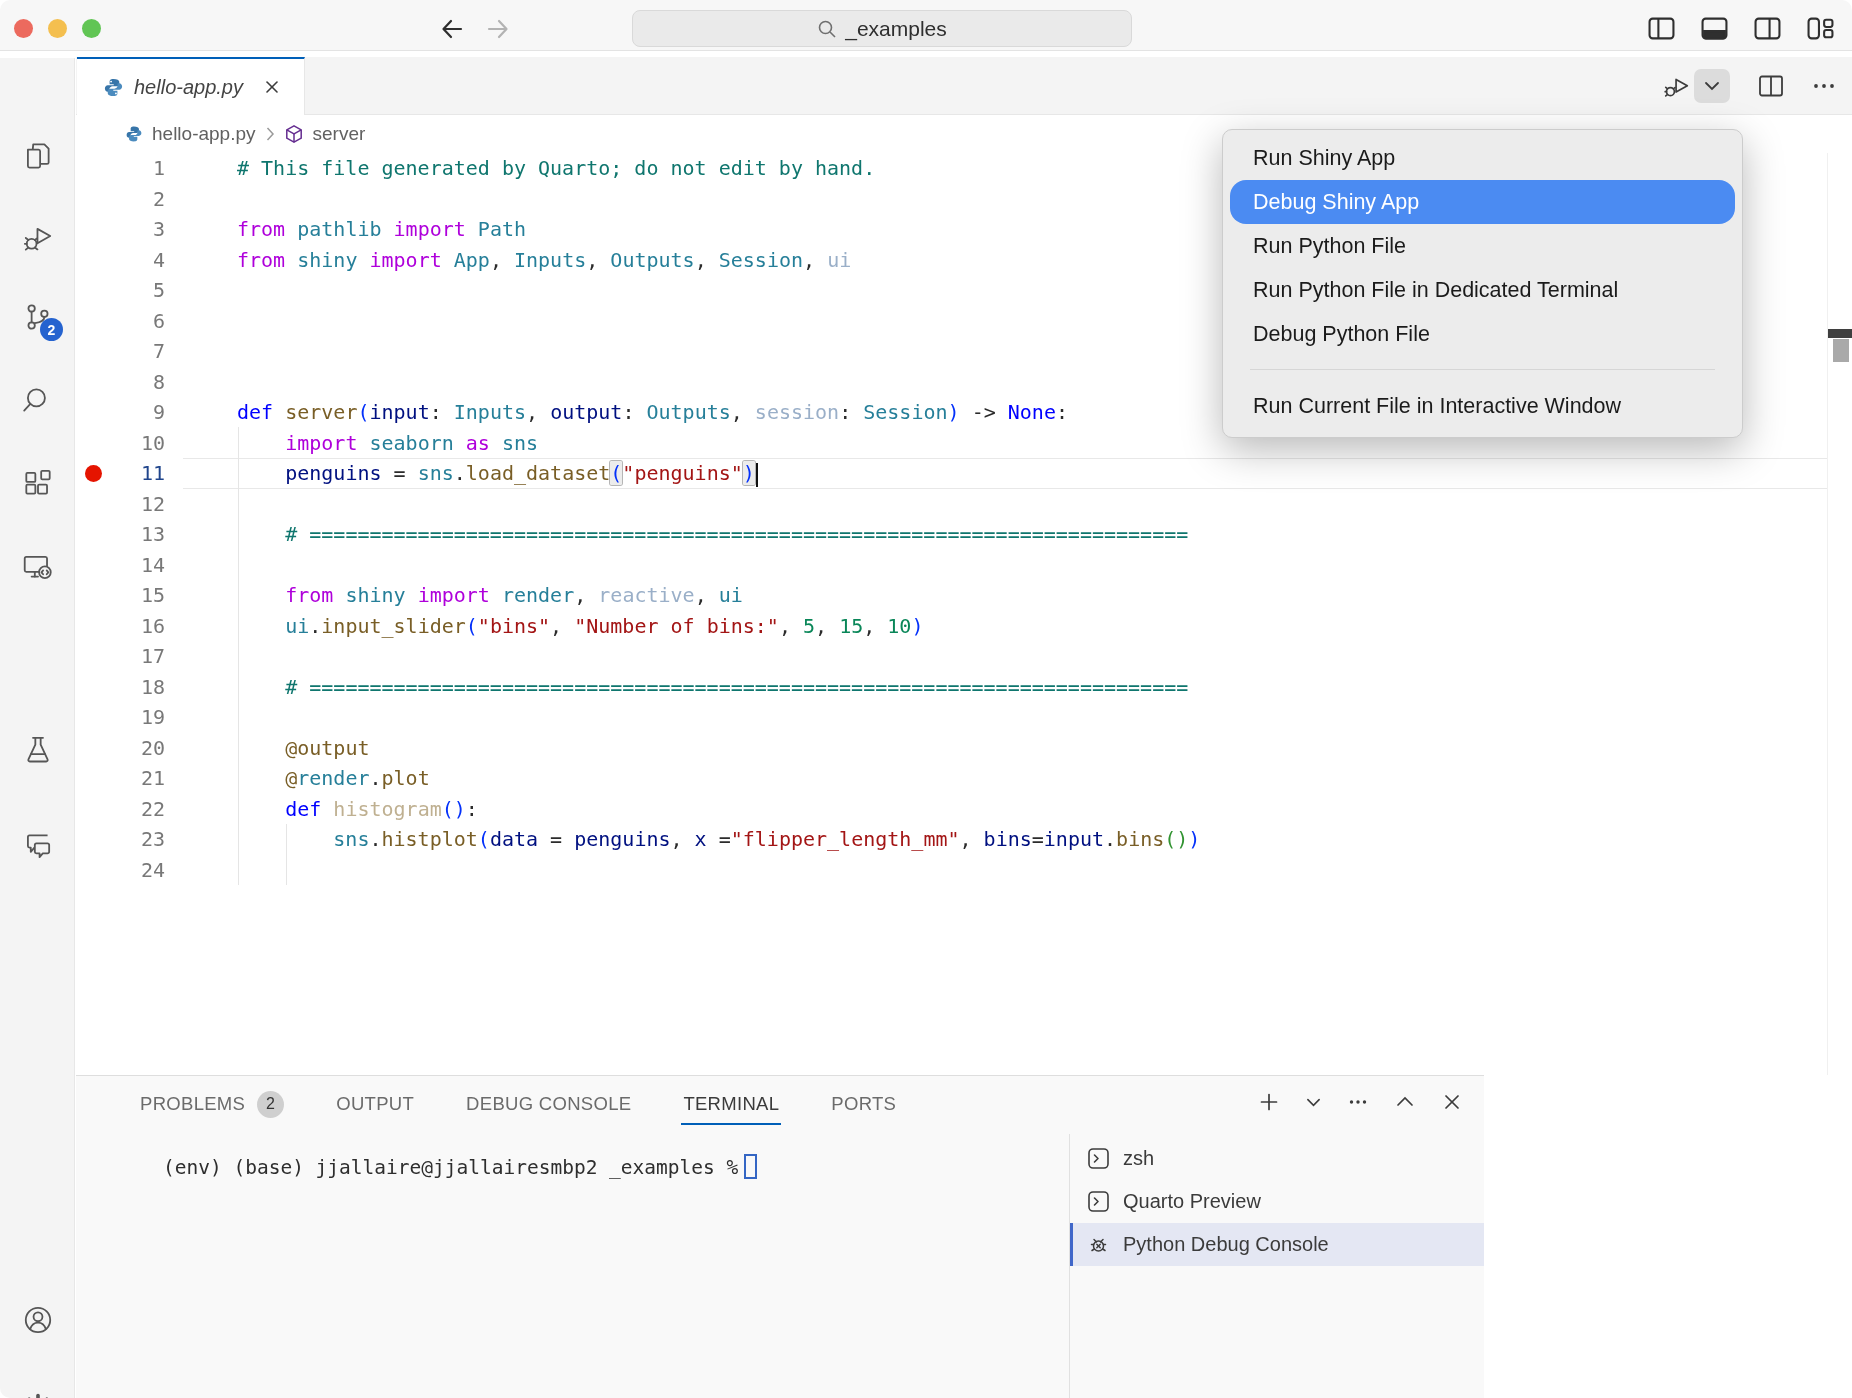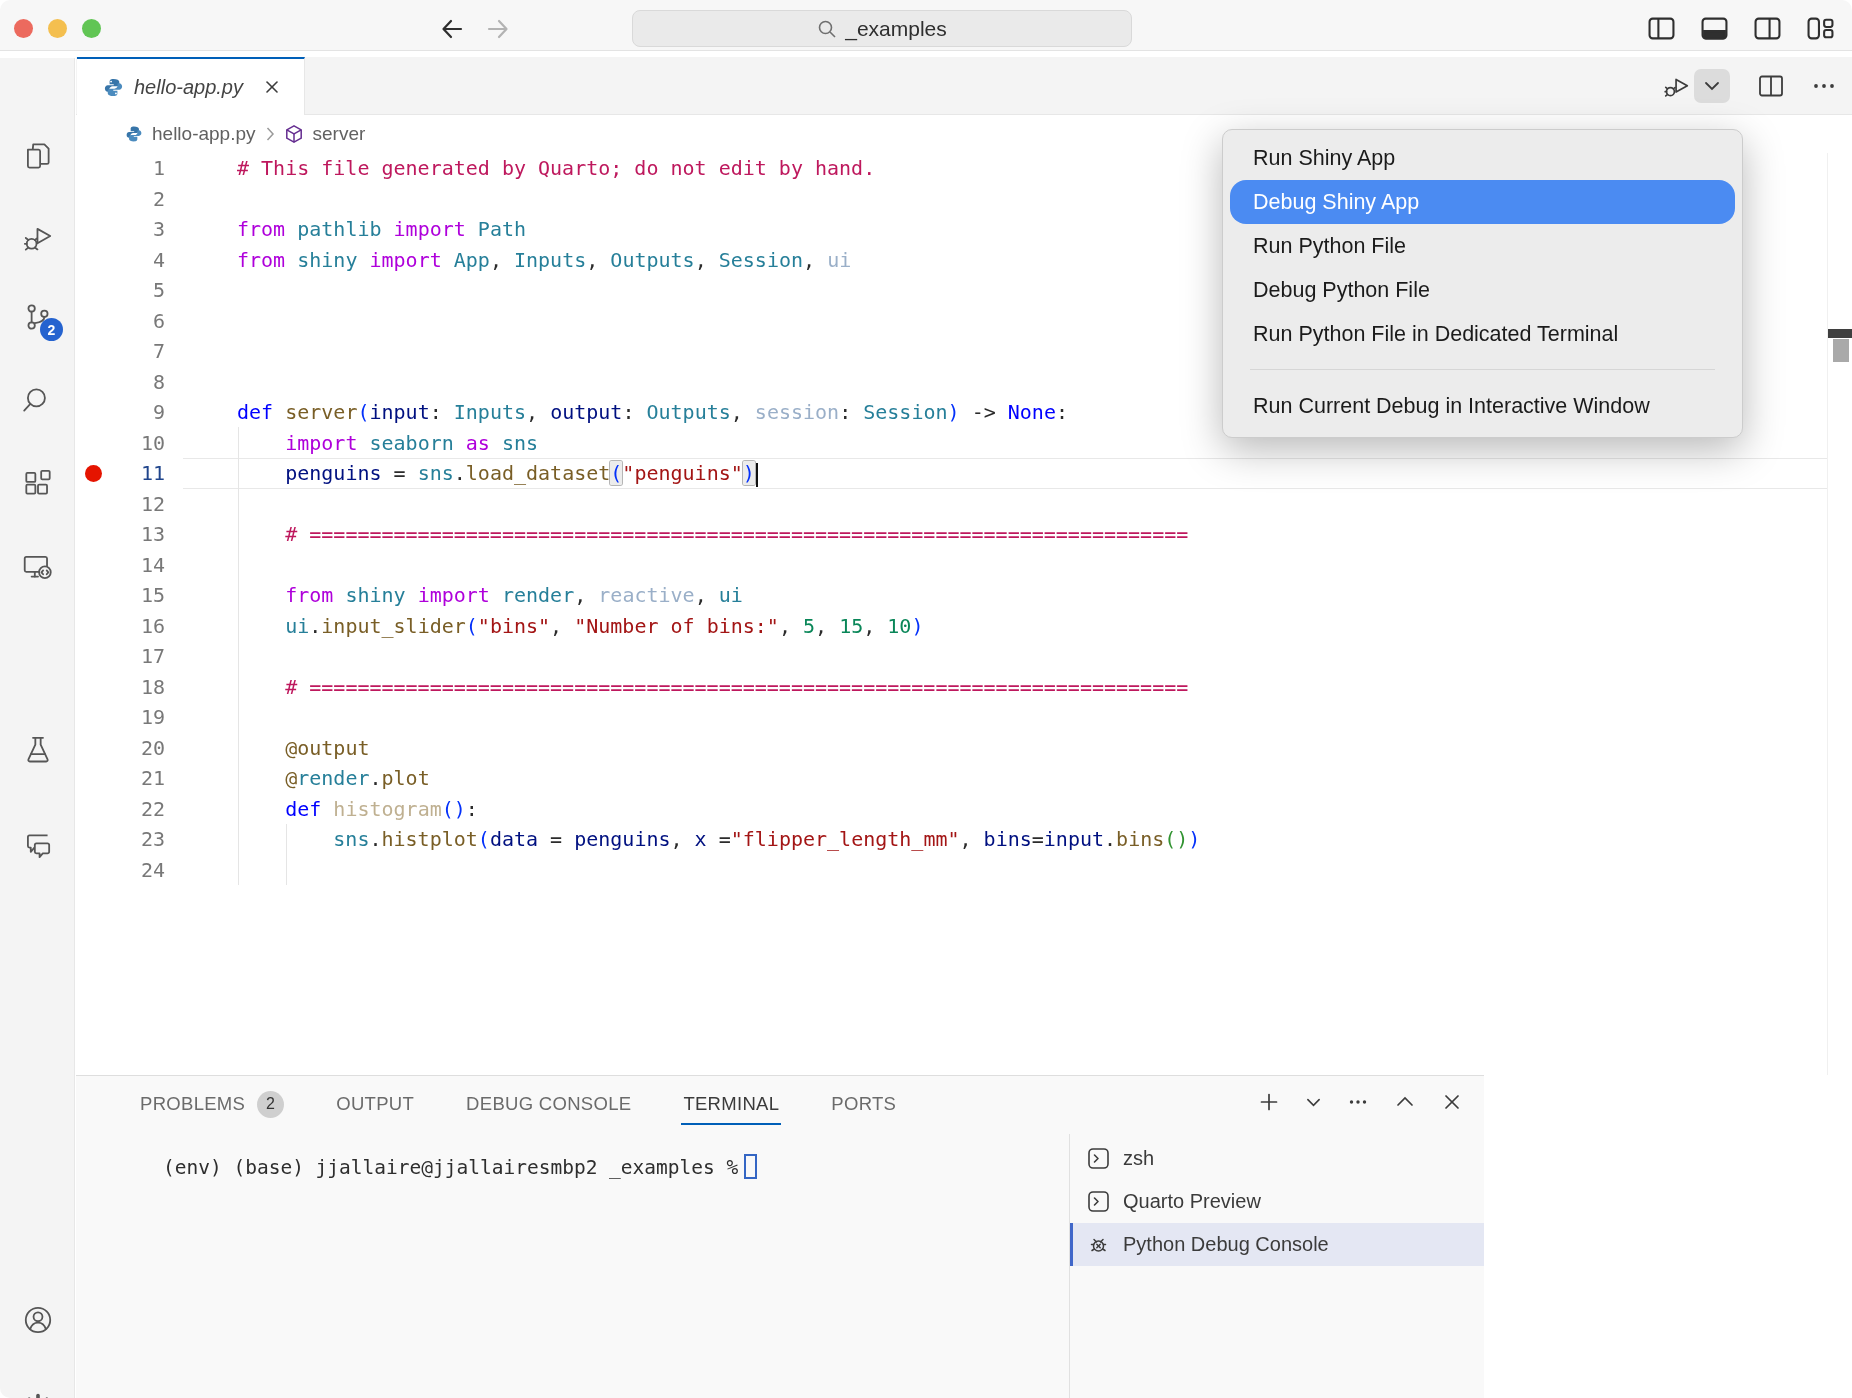--- a/index.html
+++ b/index.html
@@ -51,21 +51,21 @@
   .line.current::before { content:""; position:absolute; left:107px; right:1px; top:0; bottom:0; border-top:1.5px solid #E8E8E8; border-bottom:1.5px solid #E8E8E8; pointer-events:none; }
   .bp { position:absolute; left:9px; top:7px; width:17px; height:17px; border-radius:50%; background:#E51400; }
   .guide { position:absolute; width:1px; background:#E5E5E5; }
   .guideA { left:162px; top:274px; height:458px; }
   .guideB { left:210px; top:671px; height:61px; }
   .caret { display:inline-block; width:2.5px; height:24px; background:#101010; vertical-align:middle; margin-left:1px; }
 
   .tk-kw  { color:#AF00DB; } .tk-kb  { color:#0000FF; }
   .tk-cls { color:#267F99; } .tk-var { color:#001080; }
   .tk-fn  { color:#795E26; } .tk-str { color:#A31515; }
-  .tk-num { color:#098658; } .tk-com { color:#be185d; }
+  .tk-num { color:#098658; } .tk-com { color:#0f766e; }
   .tk-op  { color:#2B2B2B; } .tk-dim { color:#9AAFC8; }
   .tk-dimfn { color:#BFB091; } .tk-br { color:#0431FA; }
   .tk-grn { color:#319331; }
   .tk-brbox { color:#0431FA; background:#ECECEC; box-shadow:0 0 0 1px #B5B5B5; border-radius:2px; }
 
   
   .menu { position:absolute; left:1222px; top:129px; width:521px; background:#ECECEC; border:1px solid #CCCCCC; border-radius:10px; box-shadow:0 12px 40px rgba(0,0,0,.28); padding:6px 0 9px; z-index:10; }
   .menu-item { height:44px; line-height:44px; padding-left:30px; font-size:21.5px; color:#1B1B1B; white-space:nowrap; }
   .menu-item.selected { margin:0 7px; padding-left:23px; border-radius:16px; background:#4B8BF2; color:#fff; }
   .menu-sep { height:1px; background:#D6D6D6; margin:13px 27px 14px; }
@@ -383,24 +383,24 @@
     <div class="guide guideB"></div>
     <div class="editor-rail"></div>
     <div class="ovr-bar"></div>
     <div class="ovr-blk"></div>
   </div>
 
   <div class="menu" id="menu">
       <div class="menu-item">Run Shiny App</div>
       <div class="menu-item selected">Debug Shiny App</div>
       <div class="menu-item">Run Python File</div>
+      <div class="menu-item">Run Python File in Dedicated Terminal</div>
       <div class="menu-item">Debug Python File</div>
-      <div class="menu-item">Run Python File in Dedicated Terminal</div>
       <div class="menu-sep"></div>
-      <div class="menu-item">Run Current Debug in Interactive Window</div>
+      <div class="menu-item">Run Current File in Interactive Window</div>
     </div>
 
   <div class="panel">
     <div class="panel-tabs" id="panel-tabs">
         <div class="ptab">
           <span>PROBLEMS</span>
           <span class="ptab-badge">2</span>
         </div>
         <div class="ptab">
           <span>OUTPUT</span>

